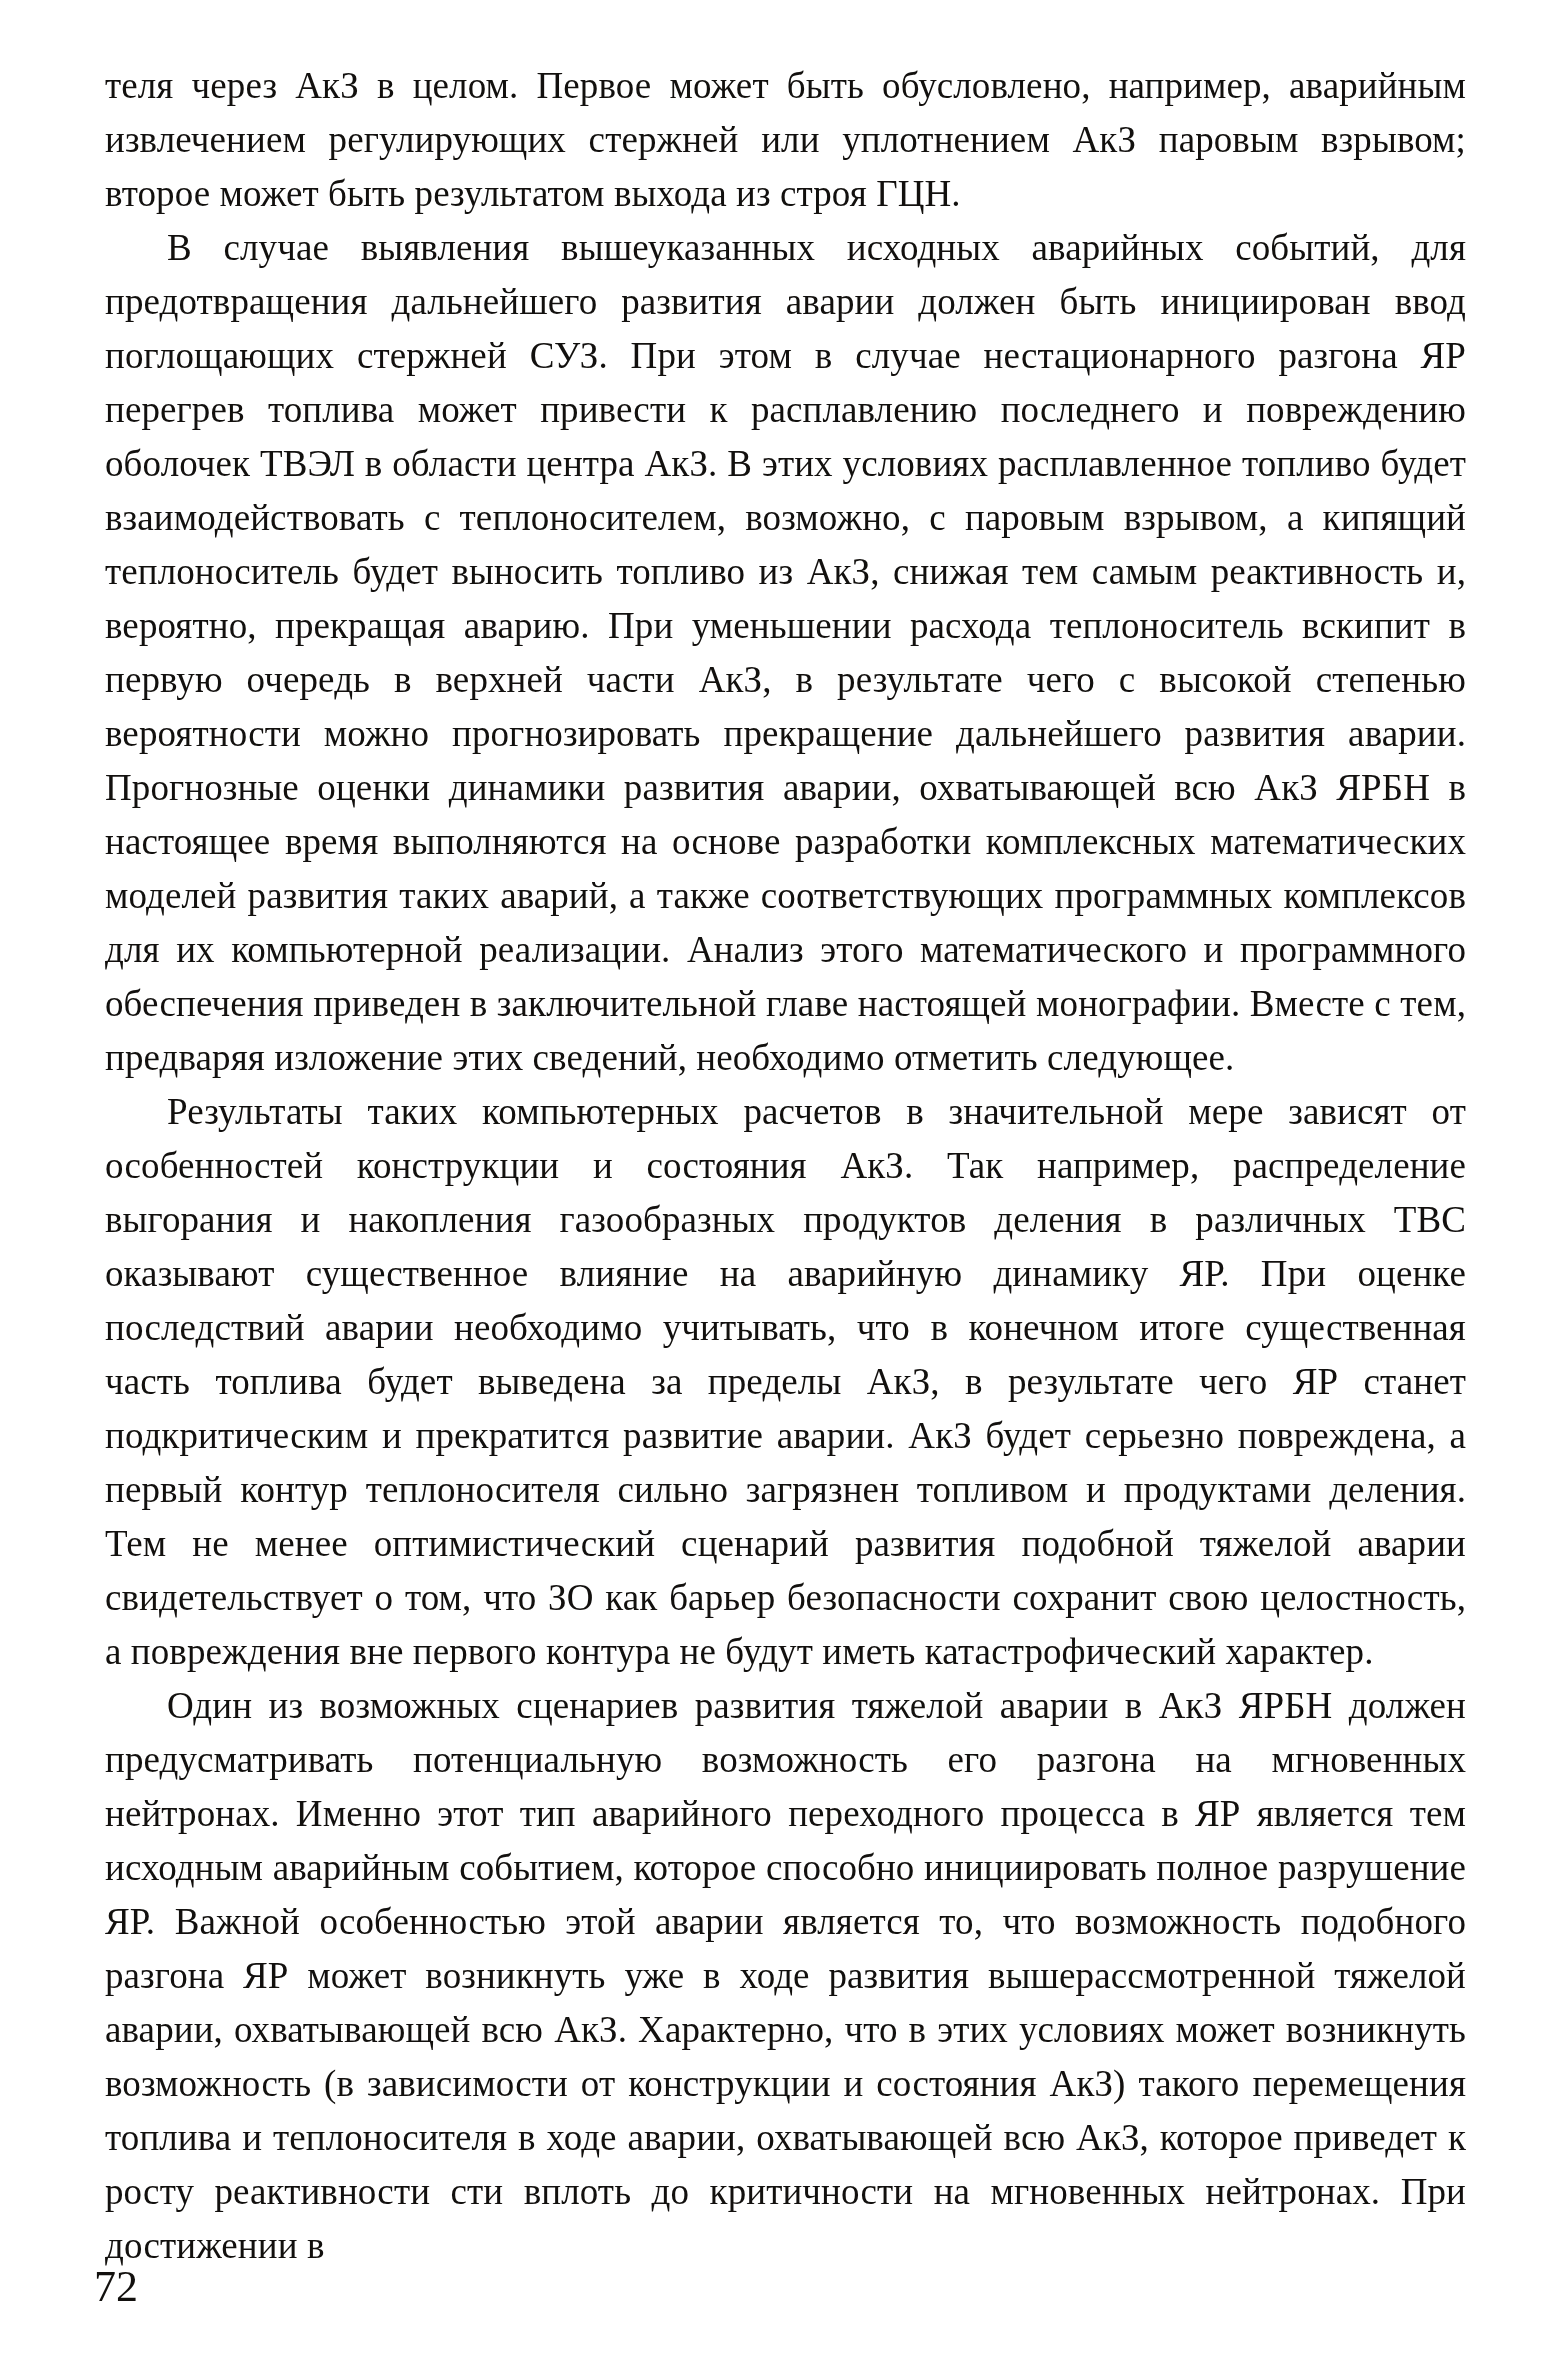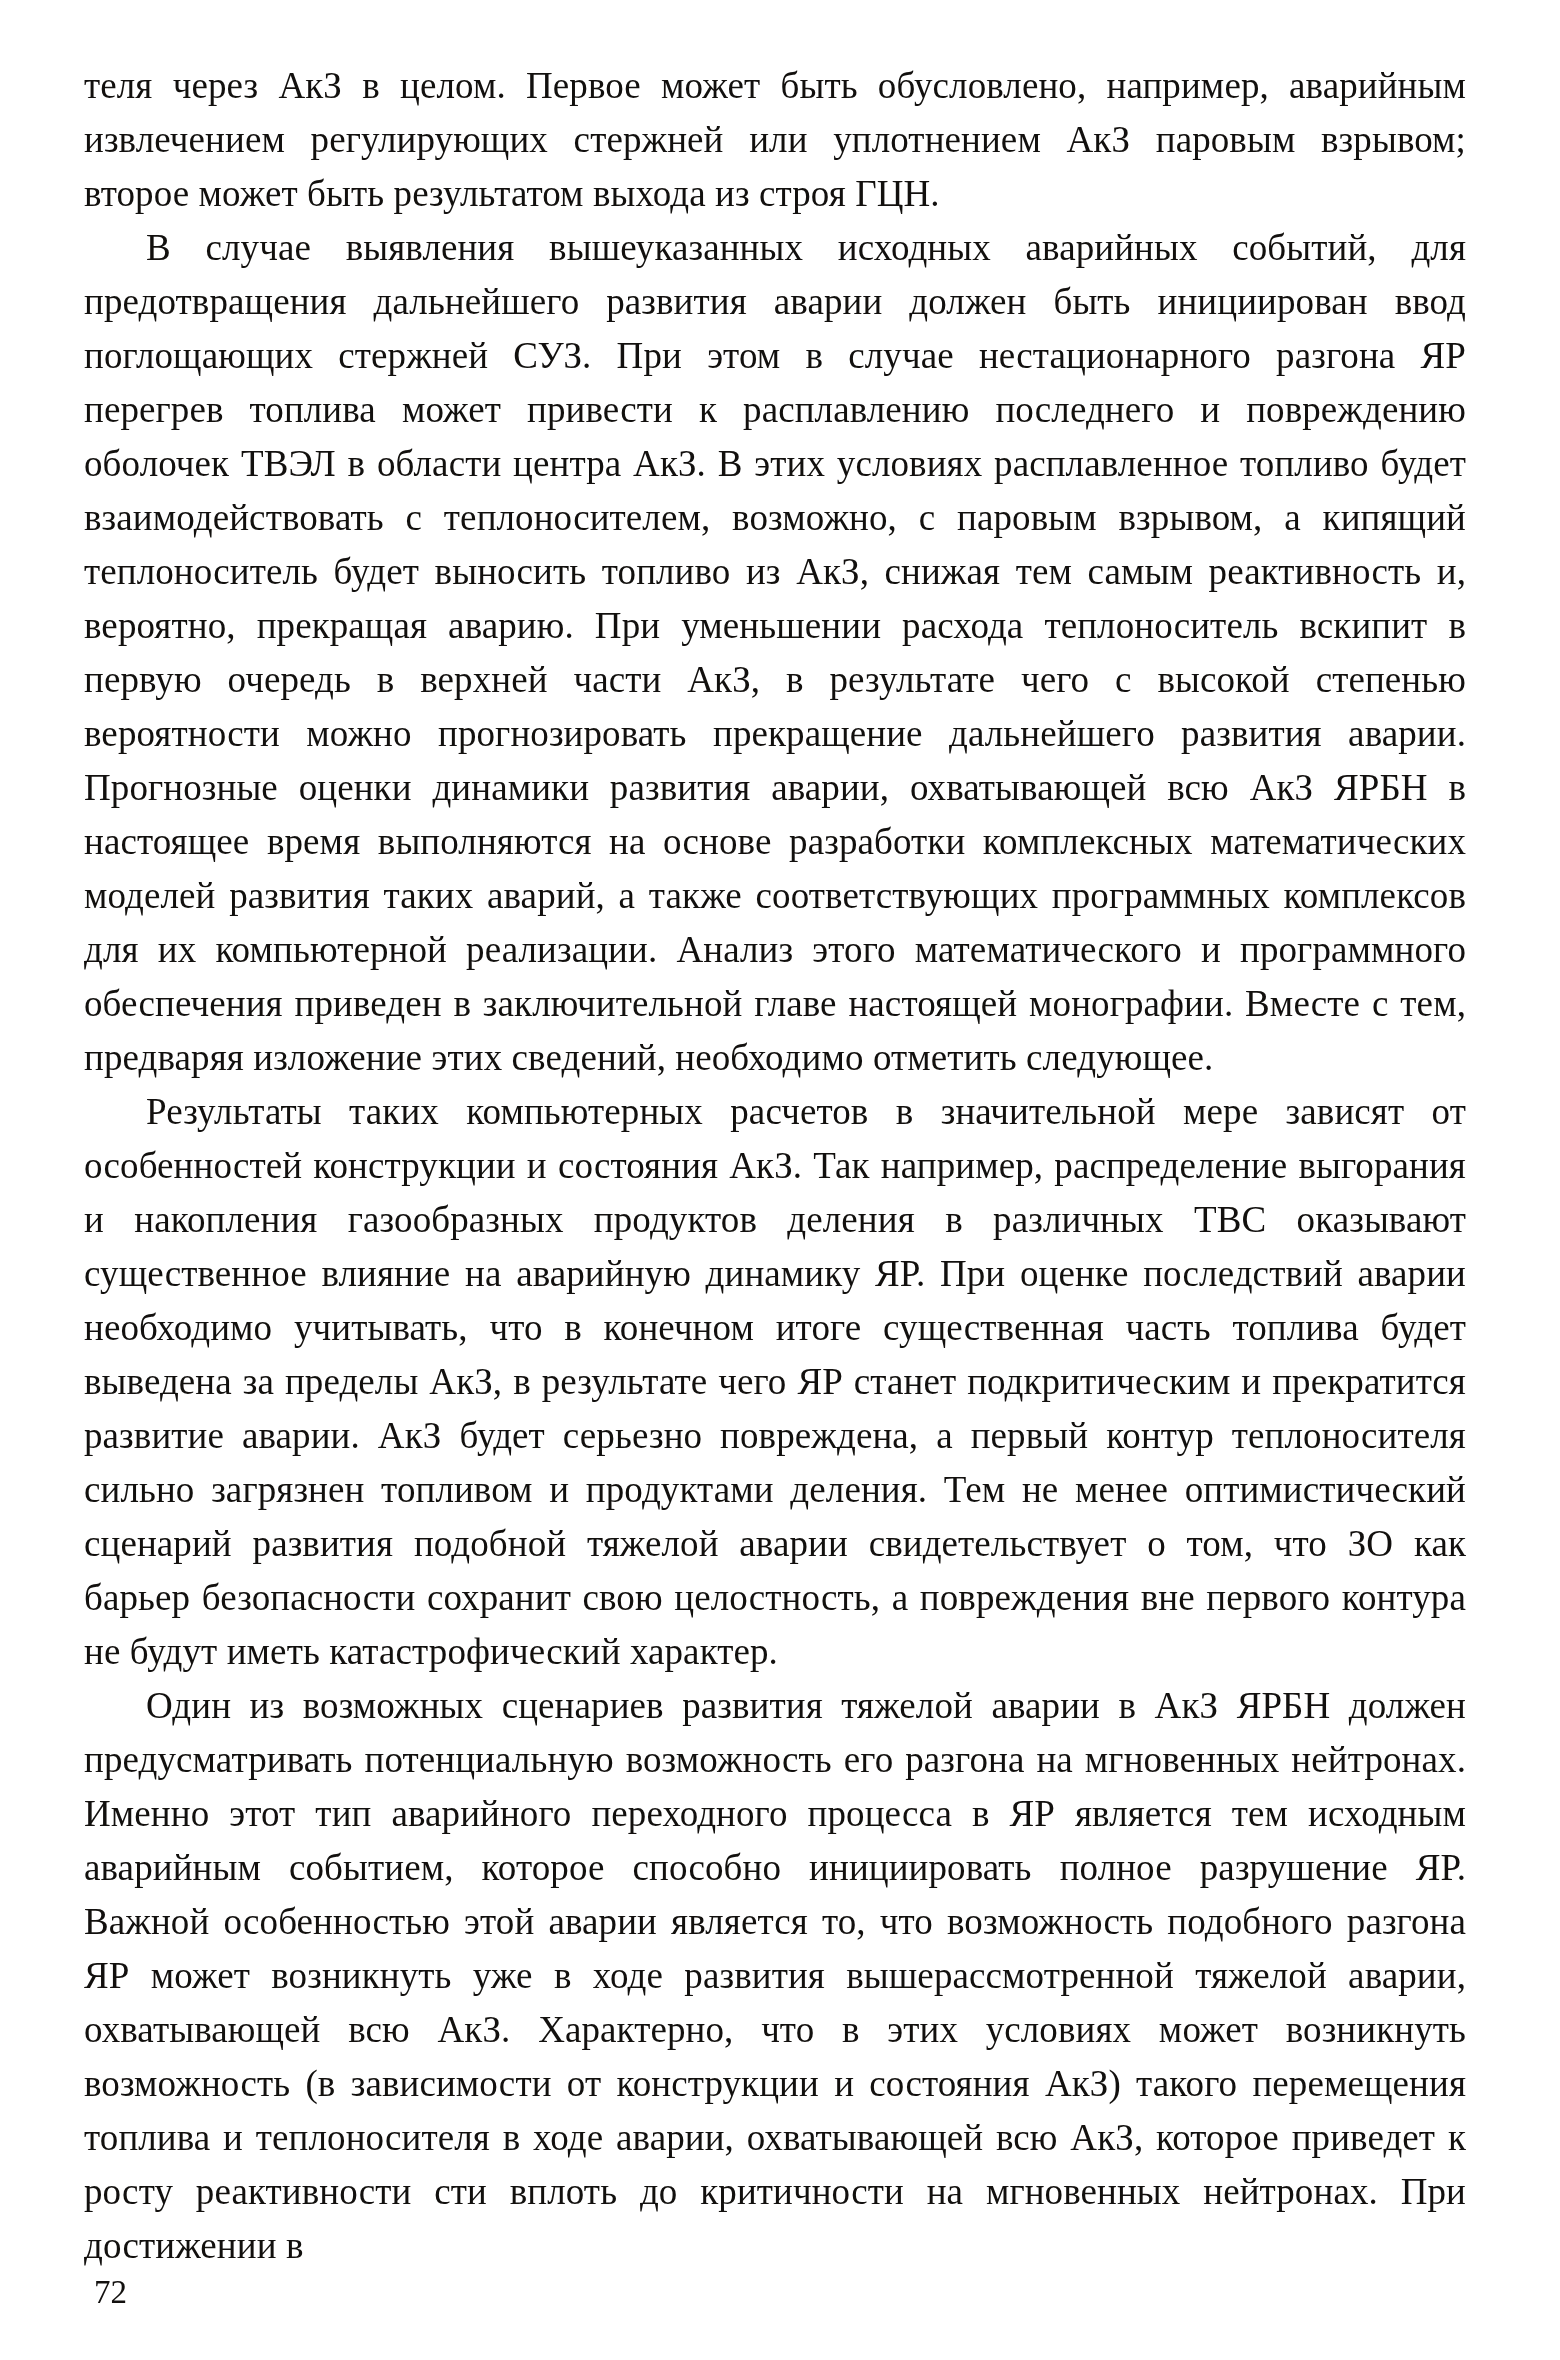--- a/index.html
+++ b/index.html
@@ -6,21 +6,21 @@
     margin: 0;
     padding: 0;
     background: #ffffff;
   }
   .page {
     position: relative;
     width: 1560px;
     height: 2360px;
     background: #ffffff;
     box-sizing: border-box;
-    padding: 59px 94px 39px 84px;
+    padding: 59px 94px 39px 105px;
     font-family: "Liberation Serif", "DejaVu Serif", serif;
     color: #12100e;
     overflow: hidden;
   }
   .body-text {
     font-size: 37px;
     line-height: 54px;
     text-align: justify;
     text-justify: inter-word;
     letter-spacing: 0.1px;
@@ -30,21 +30,21 @@
     text-indent: 62px;
     text-align: justify;
   }
   .body-text p.no-indent {
     text-indent: 0;
   }
   .page-number {
     position: absolute;
     left: 94px;
     bottom: 51px;
-    font-size: 33px;
+    font-size: 44px;
     line-height: 1;
     font-family: "Liberation Serif", "DejaVu Serif", serif;
     color: #12100e;
   }
 </style>
 </head>
 <body>
 
 <div class="page">
   <div class="body-text">

